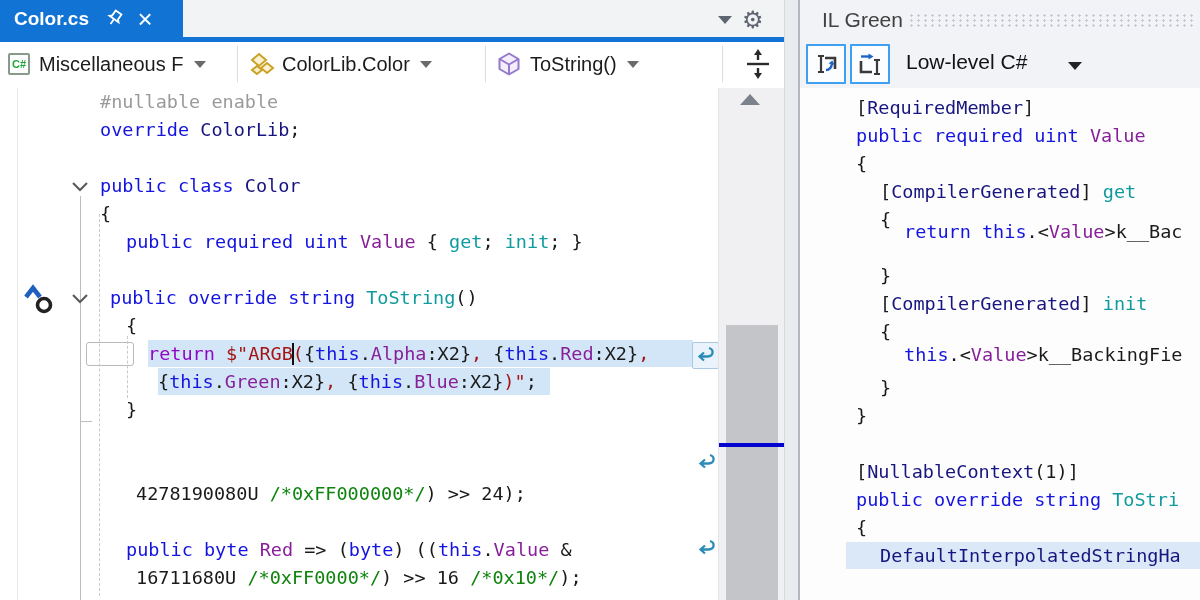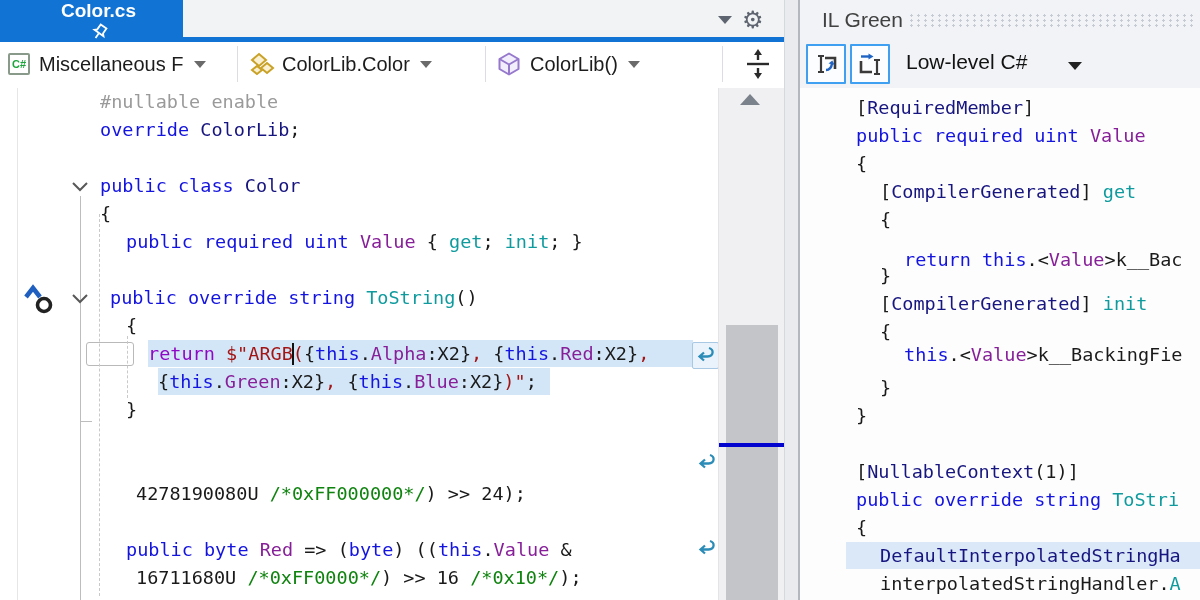--- a/index.html
+++ b/index.html
@@ -2,21 +2,21 @@
 <html style="--accent: #1173d4; --kw: #1414e0; --typ: #17157f; --meth: #0f9b9e; --prop: #871f99; --ctl: #8f08c4; --str: #a31515; --com: #0e830e; --pre: #9a9a9a; --pln: #1a1a1a; --sel: #d3e6f7; --csgreen: #1da53c; --blueline: #0404cf;"><head>
 <meta charset="utf-8">
 <style>
   html,body{margin:0;padding:0;background:#d8d8d8;}
   .screen{position:relative;width:1200px;height:600px;background:#ffffff;overflow:hidden;
           font-family:"Liberation Sans", sans-serif;-webkit-font-smoothing:antialiased;}
   
   .tabstrip{position:absolute;left:0;top:0;width:790px;height:37px;background:#f2f3f5;}
   .tabstrip-underline{position:absolute;left:0;top:37px;width:790px;height:5px;background:var(--accent,#1173d4);}
   .tab-active{position:absolute;left:0;top:0;width:183px;height:37px;background:var(--accent,#1173d4);
-              display:flex;align-items:center;flex-direction:column;}
+              display:flex;align-items:center;}
   .tab-title{color:#fff;font-weight:bold;font-size:19px;padding-left:14px;}
   .tab-pin{margin-left:14px;width:22px;height:22px;}
   .tab-close{margin-left:8px;color:#fff;font-size:26px;line-height:22px;width:24px;text-align:center;font-weight:400;}
   .editor-corner-icons{position:absolute;left:718px;top:6px;width:66px;height:28px;display:flex;align-items:center;gap:10px;}
   .tri-down{width:0;height:0;border-left:7px solid transparent;border-right:7px solid transparent;border-top:8px solid #5f6570;}
   .gear{font-size:24px;color:#5f6570;line-height:24px;}
   
   .navbar{position:absolute;left:0;top:42px;width:790px;height:46px;background:#ffffff;border-bottom:2px solid #e8e8ea;}
   .dd{position:absolute;top:2px;height:40px;display:flex;align-items:center;}
   .dd-label{font-size:20px;color:#1c1c1c;white-space:nowrap;overflow:hidden;}
@@ -110,21 +110,21 @@
     <div class="dd" style="left:496px;width:216px;">
       <span style="margin-right:8px;display:flex;">
         <svg width="26" height="26" viewBox="0 0 26 26">
           <g stroke="#9678cc" stroke-width="2" fill="#f3eefc" stroke-linejoin="round">
             <path d="M13 2.5 L22.5 8 L22.5 18 L13 23.5 L3.5 18 L3.5 8 Z"></path>
             <path d="M3.5 8 L13 13.5 L22.5 8" fill="none"></path>
             <path d="M13 13.5 L13 23.5" fill="none"></path>
           </g>
         </svg>
       </span>
-      <span class="dd-label" style="max-width:150px;">ColorLib()</span>
+      <span class="dd-label" style="max-width:150px;">ToString()</span>
       <span class="dd-chev"></span>
     </div>
     <div class="dd-sep" style="left:722px;"></div>
     <div class="dd" style="left:736px;width:44px;justify-content:center;">
       <span style="display:flex;">
         <svg width="36" height="36" viewBox="0 0 36 36">
           <g stroke="#2a2a2a" stroke-width="2.4" fill="#2a2a2a">
             <line x1="7" y1="18" x2="29" y2="18"></line>
             <line x1="18" y1="8" x2="18" y2="14"></line>
             <line x1="18" y1="22" x2="18" y2="28"></line>
@@ -240,26 +240,25 @@
   <div class="mode-label">Low-level C#</div>
   <div class="mode-chev"></div>
 
   <div class="il-sel"></div>
 
   <div class="line" style="left:856px;top:94px;"><span class="tk-pln">[</span><span class="tk-typ">RequiredMember</span><span class="tk-pln">]</span></div>
   <div class="line" style="left:856px;top:122px;"><span class="tk-kw">public required uint </span><span class="tk-prop">Value</span></div>
   <div class="line" style="left:856px;top:150px;"><span class="tk-pln">{</span></div>
   <div class="line" style="left:880px;top:178px;"><span class="tk-pln">[</span><span class="tk-typ">CompilerGenerated</span><span class="tk-pln">] </span><span class="tk-meth">get</span></div>
   <div class="line" style="left:880px;top:206px;"><span class="tk-pln">{</span></div>
-  <div class="line" style="left:904px;top:246px;"><span class="tk-kw">return this</span><span class="tk-pln">.&lt;</span><span class="tk-prop">Value</span><span class="tk-pln">&gt;k__Bac</span></div>
+  <div class="line" style="left:904px;top:218px;"><span class="tk-kw">return this</span><span class="tk-pln">.&lt;</span><span class="tk-prop">Value</span><span class="tk-pln">&gt;k__Bac</span></div>
   <div class="line" style="left:880px;top:262px;"><span class="tk-pln">}</span></div>
   <div class="line" style="left:880px;top:290px;"><span class="tk-pln">[</span><span class="tk-typ">CompilerGenerated</span><span class="tk-pln">] </span><span class="tk-meth">init</span></div>
   <div class="line" style="left:880px;top:318px;"><span class="tk-pln">{</span></div>
   <div class="line" style="left:904px;top:341px;"><span class="tk-kw">this</span><span class="tk-pln">.&lt;</span><span class="tk-prop">Value</span><span class="tk-pln">&gt;k__BackingFie</span></div>
   <div class="line" style="left:880px;top:374px;"><span class="tk-pln">}</span></div>
   <div class="line" style="left:856px;top:402px;"><span class="tk-pln">}</span></div>
   <div class="line" style="left:856px;top:458px;"><span class="tk-pln">[</span><span class="tk-typ">NullableContext</span><span class="tk-pln">(1)]</span></div>
   <div class="line" style="left:856px;top:486px;"><span class="tk-kw">public override string </span><span class="tk-meth">ToStri</span></div>
   <div class="line" style="left:856px;top:514px;"><span class="tk-pln">{</span></div>
   <div class="line" style="left:880px;top:542px;"><span class="tk-typ">DefaultInterpolatedStringHa</span></div>
-  <div class="line" style="left:880px;top:570px;"><span class="tk-pln">interpolatedStringHandler.</span><span class="tk-meth">A</span></div>
 
 </div>
 
 </body></html>

